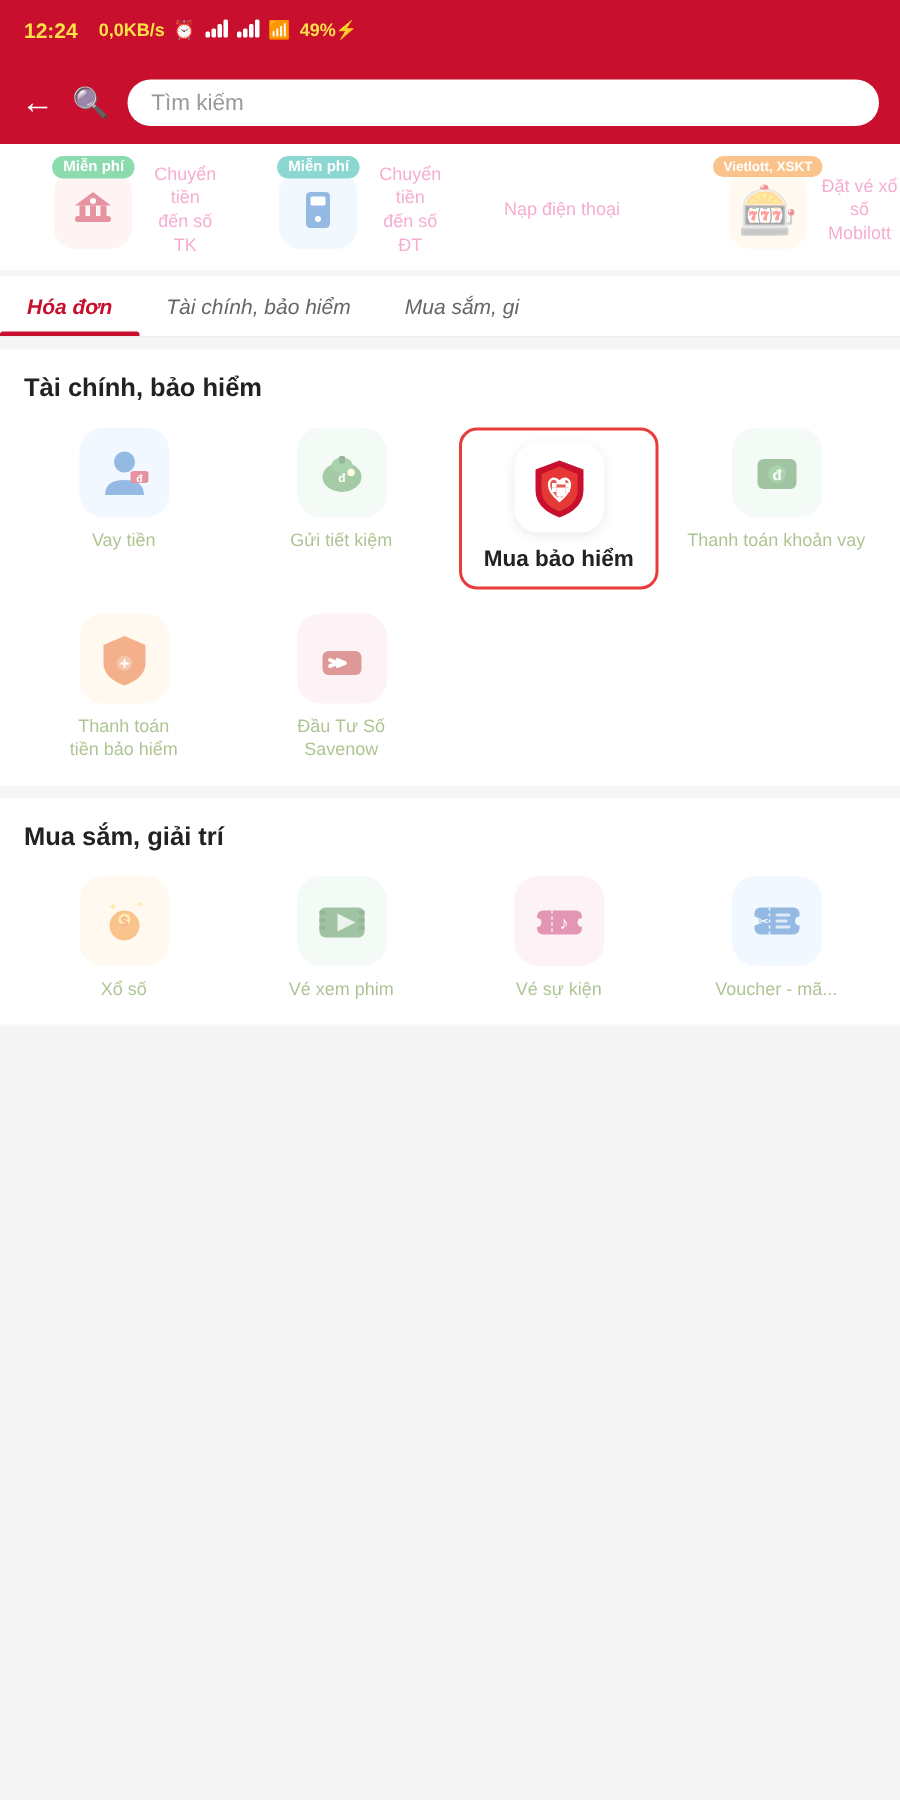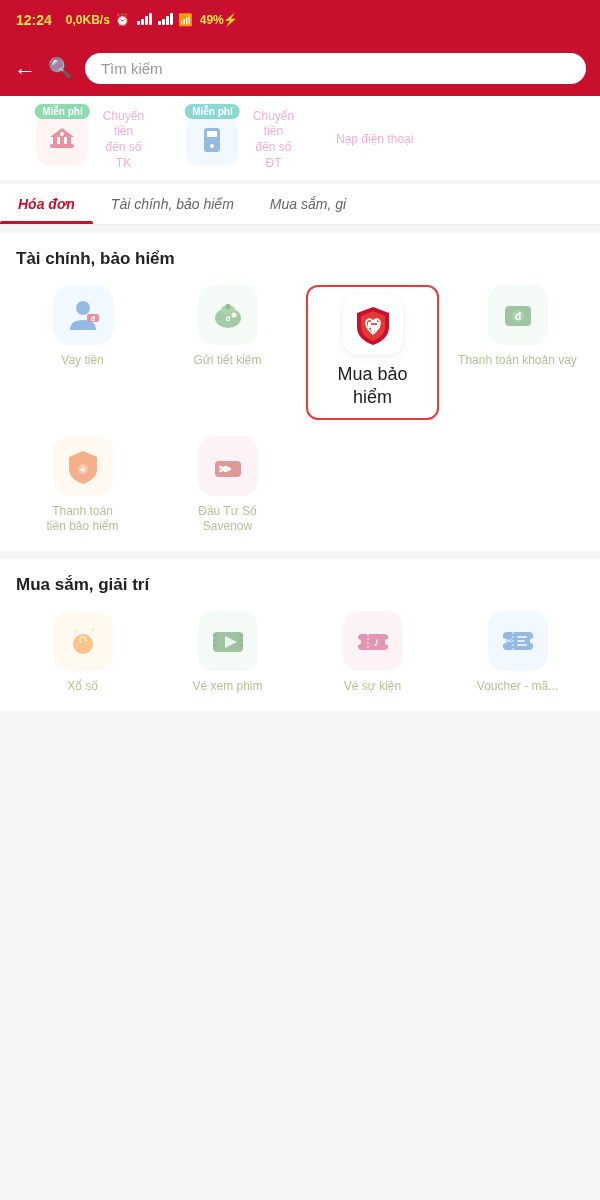--- a/index.html
+++ b/index.html
@@ -324,20 +324,29 @@
         </svg>
       </div>
     </div>
     <span class="qa-label">Chuyển tiền<br>đến số ĐT</span>
   </div>
 
   <div class="quick-action-item dimmed">
     <span class="qa-label">Nạp điện thoại</span>
   </div>
 
+  <div class="quick-action-item dimmed">
+    <div class="qa-icon-wrap">
+      <span class="qa-badge badge-orange" style="font-size:9px;">Vietlott, XSKT</span>
+      <div class="qa-icon-lottery">
+        <span style="font-size:32px;">🎰</span>
+      </div>
+    </div>
+    <span class="qa-label">Đặt vé xổ số<br>Mobilott</span>
+  </div>
 
 </div>
 
 <div class="tabs-row">
   <div class="tab-item active">
     <span>Hóa đơn</span>
   </div>
   <div class="tab-item">
     <span>Tài chính, bảo hiểm</span>
   </div>
@@ -391,21 +400,21 @@
           <rect x="26" y="19" width="3" height="3" fill="white"></rect>
           <rect x="17" y="22" width="3" height="3" fill="white"></rect>
           <rect x="20" y="22" width="3" height="3" fill="white"></rect>
           <rect x="23" y="22" width="3" height="3" fill="white"></rect>
           <rect x="26" y="22" width="3" height="3" fill="white"></rect>
           <rect x="20" y="25" width="3" height="3" fill="white"></rect>
           <rect x="23" y="25" width="3" height="3" fill="white"></rect>
           <rect x="21" y="28" width="2" height="2" fill="white"></rect>
         </svg>
       </div>
-      <span class="service-label" style="color:#222;font-weight:normal;font-size:18px;">Mua bảo hiểm</span>
+      <span class="service-label" style="color:#222;font-weight:bold;font-size:15px;">Mua bảo hiểm</span>
     </div>
 
     <div class="service-item dimmed">
       <div class="service-icon" style="background:#e8f5e9;">
         <svg width="38" height="38" viewBox="0 0 38 38">
           <rect x="6" y="10" width="26" height="20" rx="4" fill="#2e7d32"></rect>
           <circle cx="19" cy="20" r="6" fill="#43a047"></circle>
           <text x="19" y="24" text-anchor="middle" font-size="10" fill="white" font-weight="bold">đ</text>
         </svg>
       </div>

